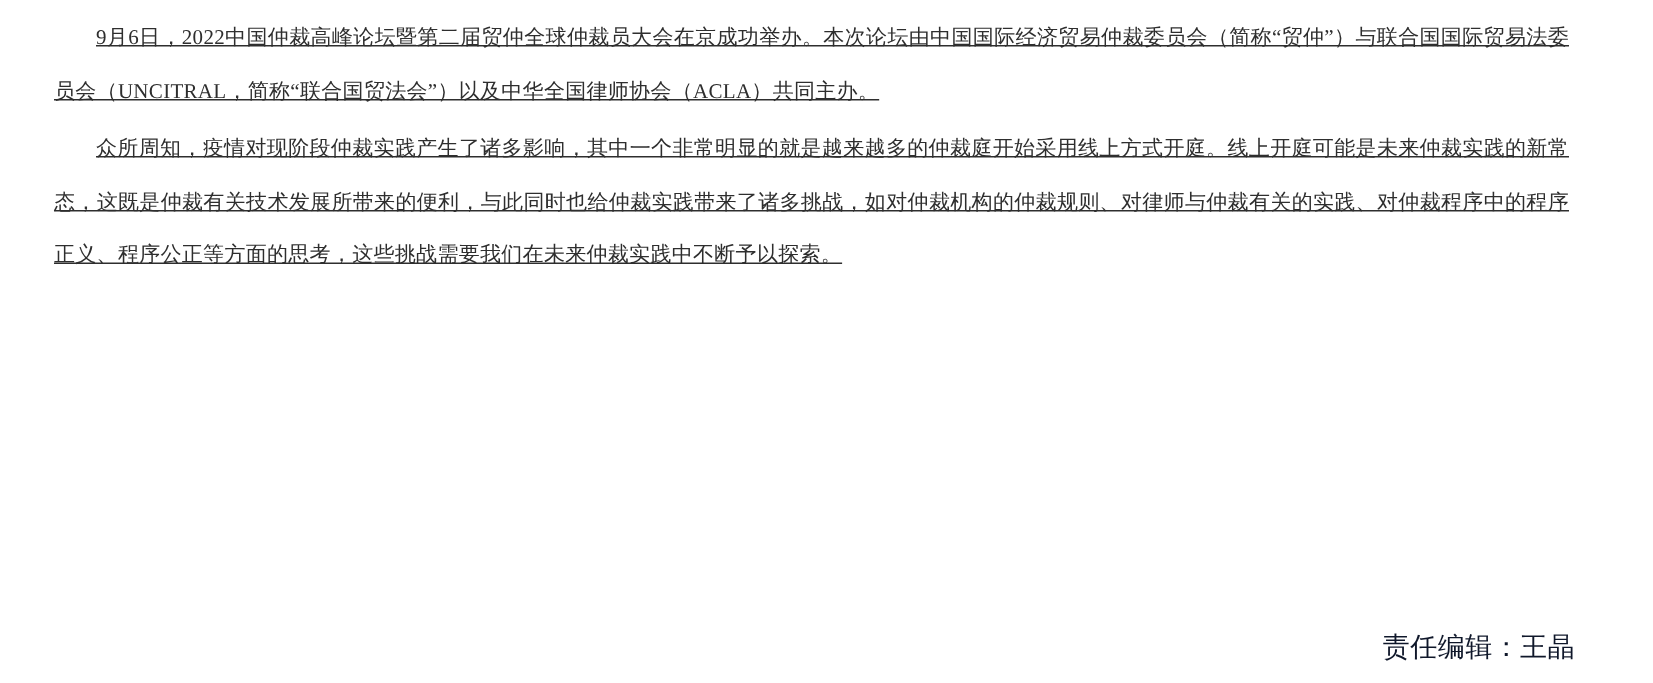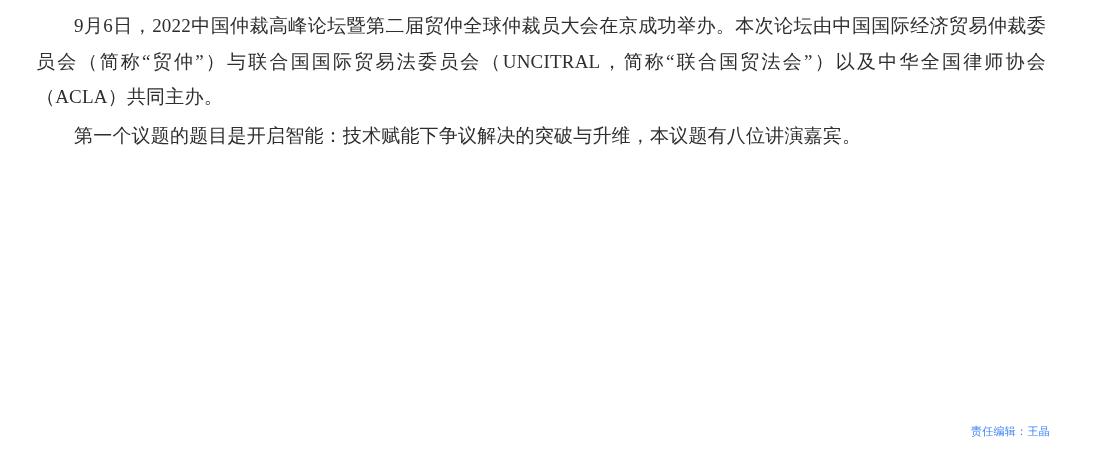--- a/index.html
+++ b/index.html
@@ -19,45 +19,46 @@
     width: 1102px;
     height: 455px;
     box-sizing: border-box;
     padding: 8px 52px 0 36px;
   }
   .article {
     width: 1010px;
   }
   .para {
     margin: 0 0 3px 0;
-    font-size: 19px;
+    font-size: 14px;
     line-height: 35.5px;
     text-align: justify;
     text-justify: inter-ideograph;
     text-indent: 2em;
     letter-spacing: 0.2px;
     color: #2e2e2e;
     font-family: "Liberation Serif", "DejaVu Serif", serif;
+    text-decoration: underline;
   }
   .para-gap {
     margin-bottom: 12px;
   }
   .editor-line {
     position: absolute;
     right: 52px;
     bottom: 14px;
-    font-size: 11px;
+    font-size: 18px;
     line-height: 20px;
-    color: #3b82f6;
+    color: #0f172a;
     font-family: "Liberation Serif", "DejaVu Serif", serif;
     letter-spacing: 0.3px;
   }
 </style>
 </head>
 <body>
 
 <div class="page">
   <div class="article">
     <p class="para">9月6日，2022中国仲裁高峰论坛暨第二届贸仲全球仲裁员大会在京成功举办。本次论坛由中国国际经济贸易仲裁委员会（简称“贸仲”）与联合国国际贸易法委员会（UNCITRAL，简称“联合国贸法会”）以及中华全国律师协会（ACLA）共同主办。</p>
-    <p class="para">第一个议题的题目是开启智能：技术赋能下争议解决的突破与升维，本议题有八位讲演嘉宾。</p>
+    <p class="para para-gap">众所周知，疫情对现阶段仲裁实践产生了诸多影响，其中一个非常明显的就是越来越多的仲裁庭开始采用线上方式开庭。线上开庭可能是未来仲裁实践的新常态，这既是仲裁有关技术发展所带来的便利，与此同时也给仲裁实践带来了诸多挑战，如对仲裁机构的仲裁规则、对律师与仲裁有关的实践、对仲裁程序中的程序正义、程序公正等方面的思考，这些挑战需要我们在未来仲裁实践中不断予以探索。</p>
   </div>
   <div class="editor-line">责任编辑：王晶</div>
 </div>
 
 </body></html>

